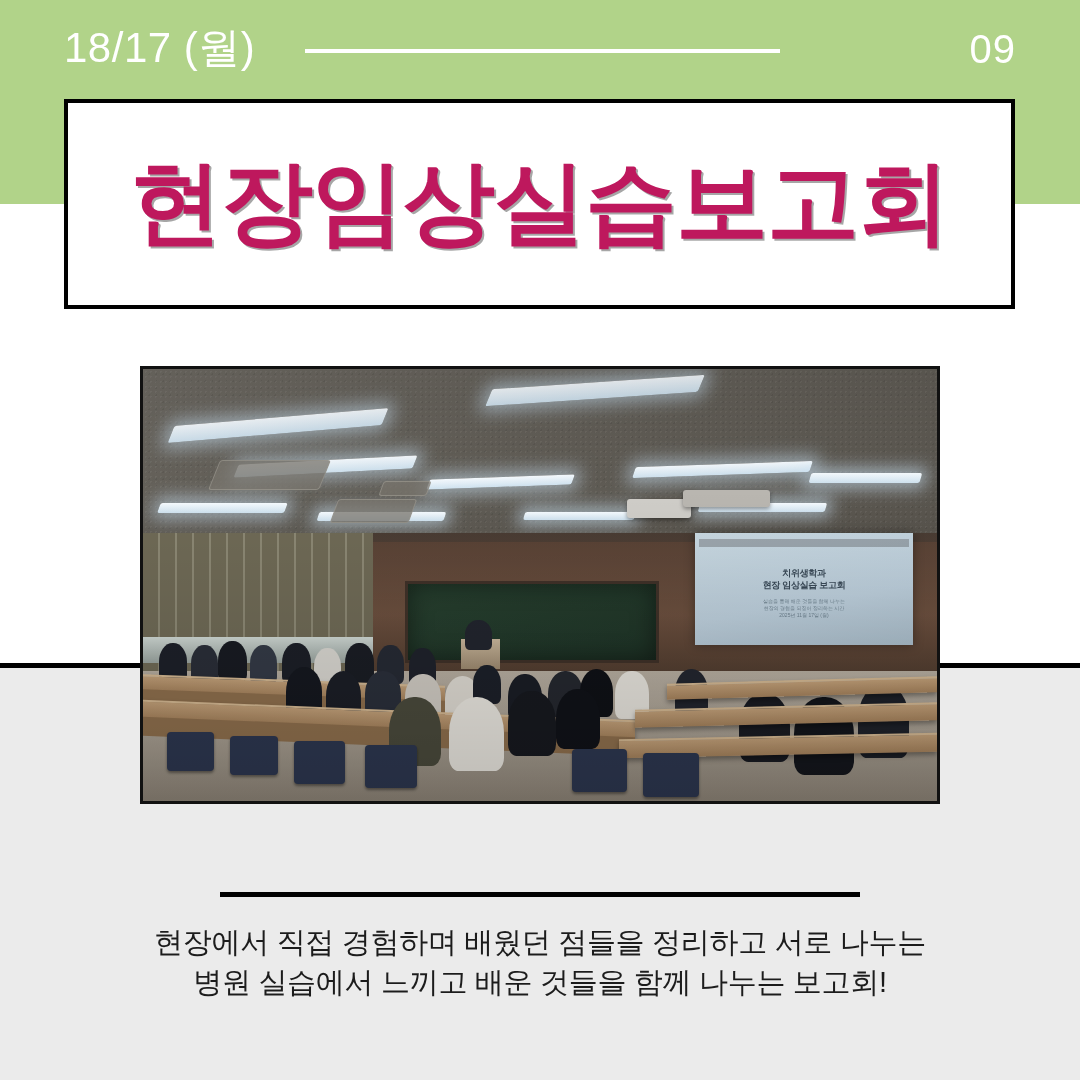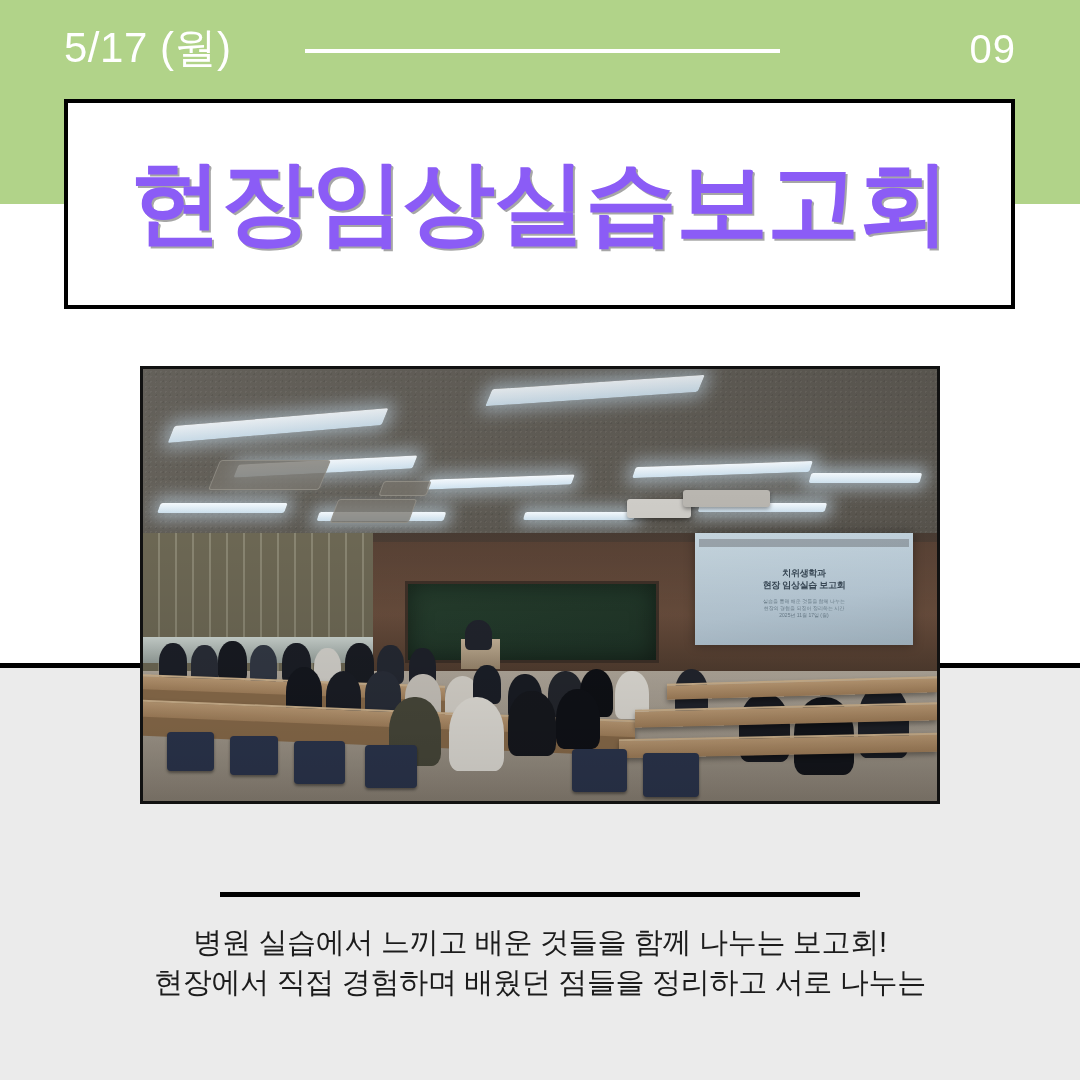--- a/index.html
+++ b/index.html
@@ -62,21 +62,21 @@
   .title-box {
     position: absolute; left: 64px; top: 99px;
     width: 951px; height: 210px;
     background: #ffffff;
     border: 4px solid #000000;
     display: flex; align-items: center; justify-content: center;
   }
   .title-text {
     font-size: 92px;
     font-weight: 900;
-    color: #8b5cf6;
+    color: #be185d;
     letter-spacing: -1px;
     line-height: 1;
     white-space: nowrap;
     text-shadow: 2px 2px 0 rgba(0,0,0,0.35);
     transform: translateY(-2px);
   }
 
   
   .photo-frame {
     position: absolute; left: 140px; top: 366px;
@@ -219,21 +219,21 @@
 </head>
 <body>
 
 <div id="page">
 
   <div class="white-mid"></div>
   <div class="gray-lower"></div>
   <div class="section-divider"></div>
 
   <div class="green-band">
-    <div class="date-label">5/17 (월)</div>
+    <div class="date-label">18/17 (월)</div>
     <div class="header-rule"></div>
     <div class="page-number">09</div>
   </div>
 
   <div class="title-box">
     <div class="title-text">현장임상실습보고회</div>
   </div>
 
   <div class="photo-frame">
     <div class="photo-inner">
@@ -328,17 +328,17 @@
       <div class="chair" style="left:28%; top:87%; width:6.5%;height:10%;"></div>
       <div class="chair" style="left:54%; top:88%; width:7%;  height:10%;"></div>
       <div class="chair" style="left:63%; top:89%; width:7%;  height:10%;"></div>
 
       <div class="photo-shade"></div>
     </div>
   </div>
 
   <div class="caption-rule"></div>
   <div class="caption-block">
+    <span class="caption-line">현장에서 직접 경험하며 배웠던 점들을 정리하고 서로 나누는</span>
     <span class="caption-line">병원 실습에서 느끼고 배운 것들을 함께 나누는 보고회!</span>
-    <span class="caption-line">현장에서 직접 경험하며 배웠던 점들을 정리하고 서로 나누는</span>
   </div>
 
 </div>
 
 </body></html>

